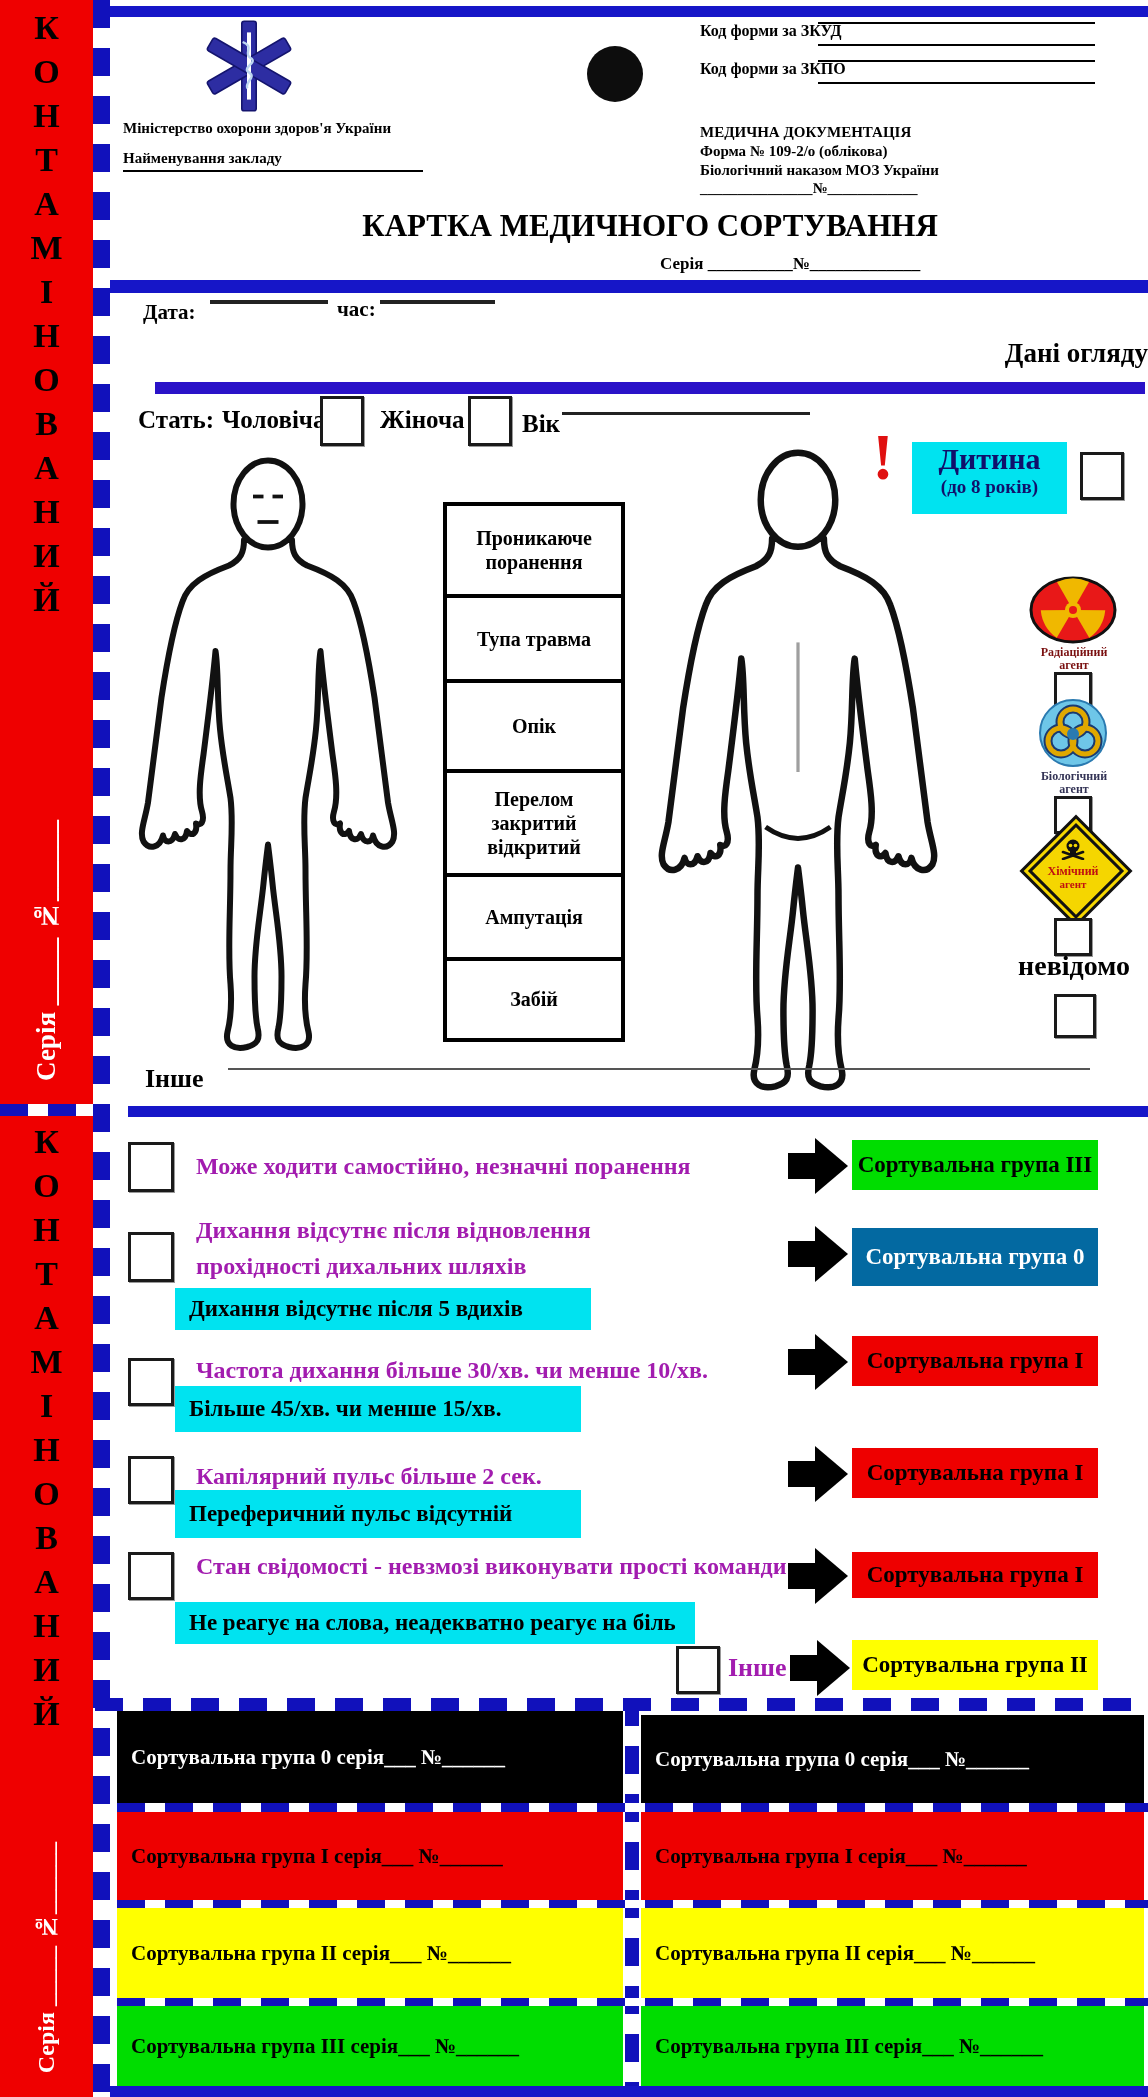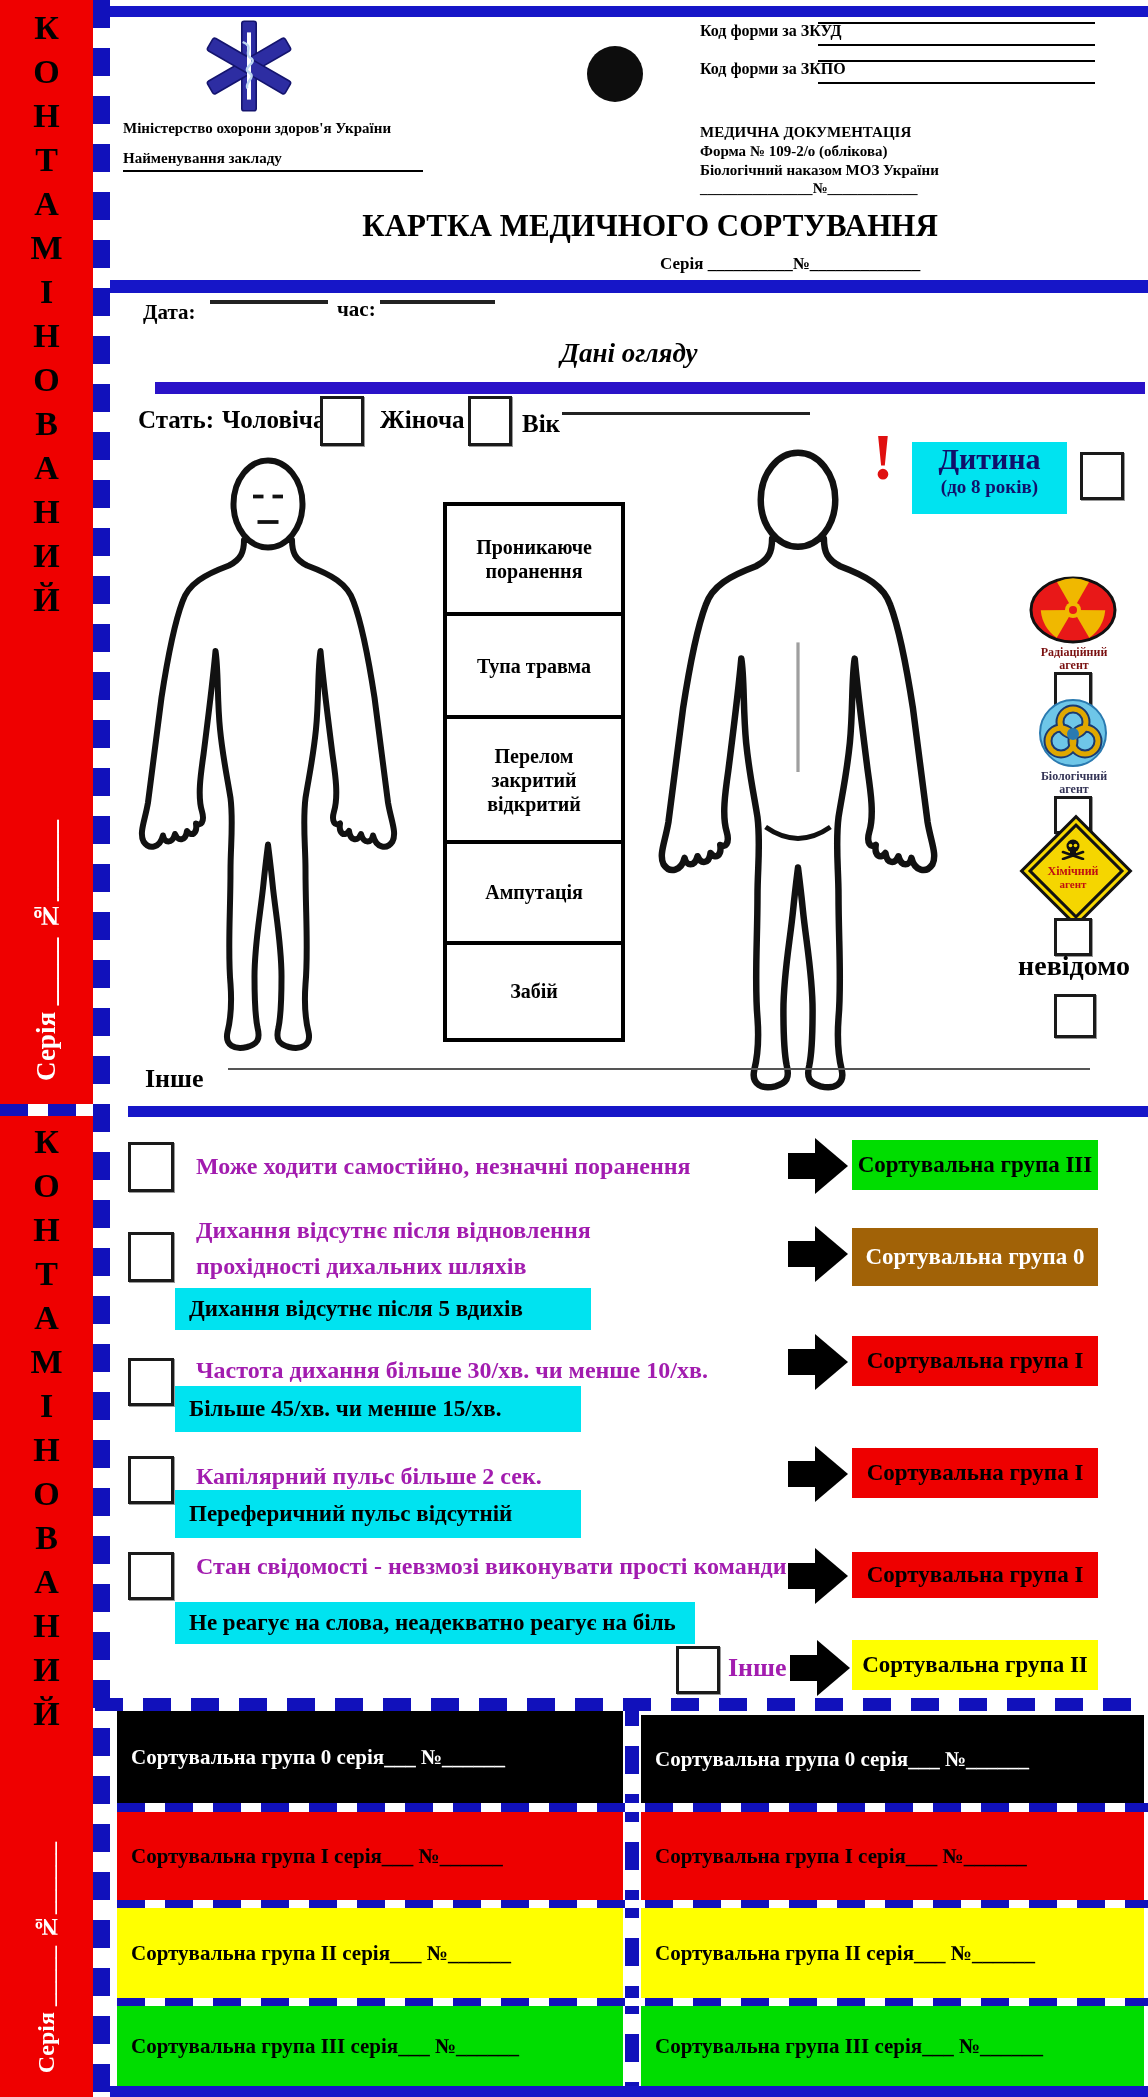--- a/index.html
+++ b/index.html
@@ -107,21 +107,21 @@
   <div class="abs b" style="left:270px;top:208px;width:760px;text-align:center;font-size:31px;">КАРТКА МЕДИЧНОГО СОРТУВАННЯ</div>
   <div class="abs b" style="left:660px;top:254px;font-size:17px;">Серія __________№_____________</div>
 
   <div class="bluebar" style="left:110px;top:280px;width:1038px;height:13px;"></div>
 
   <div class="abs b" style="left:143px;top:300px;font-size:21px;">Дата:</div>
   <div class="thickline" style="left:210px;top:300px;width:118px;"></div>
   <div class="abs b" style="left:337px;top:297px;font-size:21px;">час:</div>
   <div class="thickline" style="left:380px;top:300px;width:115px;"></div>
 
-  <div class="abs b" style="left:110px;top:338px;width:1038px;text-align:center;font-size:27px;font-style:italic;">Дані огляду</div>
+  <div class="abs b" style="left:110px;top:338px;width:1038px;text-align:right;font-size:27px;">Дані огляду</div>
   <div class="bluebar" style="left:155px;top:382px;width:990px;height:12px;background:#2a12c8;"></div>
 
   <div class="abs b" style="left:138px;top:406px;font-size:25px;">Стать:</div>
   <div class="abs b" style="left:222px;top:406px;font-size:25px;">Чоловіча</div>
   <div class="cb" style="left:320px;top:396px;width:38px;height:44px;"></div>
   <div class="abs b" style="left:380px;top:406px;font-size:25px;">Жіноча</div>
   <div class="cb" style="left:468px;top:396px;width:38px;height:44px;"></div>
   <div class="abs b" style="left:522px;top:410px;font-size:25px;">Вік</div>
   <div class="thickline" style="left:562px;top:412px;width:248px;border-bottom-width:3px;"></div>
 
@@ -143,20 +143,21 @@
   <svg class="abs" style="left:608px;top:448px;" width="380" height="648" viewBox="0 0 200 400">
     <path fill="#fff" stroke="#111" stroke-width="4" stroke-linejoin="round" d="M84,56 C84,64 82,69 74,73 C58,79 47,85 43,97 C37,113 33,135 29,161 C26,183 23,207 20,231 C18,243 14,251 17,257 C21,263 28,261 30,253 C31,258 36,259 38,252 C40,257 45,257 46,250 C49,254 53,252 52,245 C55,247 58,244 56,237 C53,227 55,213 57,199 C60,175 63,152 65,130 C67,142 66,162 68,182 C70,202 73,215 75,228 C77,244 75,260 75,276 C75,304 73,330 75,352 C76,366 75,376 73,384 C71,393 78,396 86,394 C93,392 95,389 93,381 C91,371 91,359 91,347 C91,325 95,305 97,285 C98,275 99,267 100,259 C101,267 102,275 103,285 C105,305 109,325 109,347 C109,359 109,371 107,381 C105,389 107,392 114,394 C122,396 129,393 127,384 C125,376 124,366 125,352 C127,330 125,304 125,276 C125,260 123,244 125,228 C127,215 130,202 132,182 C134,162 133,142 135,130 C137,152 140,175 143,199 C145,213 147,227 144,237 C142,244 145,247 148,245 C147,252 151,254 154,250 C155,257 160,257 162,252 C164,259 169,258 170,253 C172,261 179,263 183,257 C186,251 182,243 180,231 C177,207 174,183 171,161 C167,135 163,113 157,97 C153,85 142,79 126,73 C118,69 116,64 116,56 Z"></path>
     <ellipse cx="100" cy="32" rx="23" ry="29" fill="#fff" stroke="#111" stroke-width="4"></ellipse>
     <path d="M80,234 Q100,248 120,234" fill="none" stroke="#111" stroke-width="3"></path>
     <line x1="100" y1="120" x2="100" y2="200" stroke="#111" stroke-width="2" opacity="0.4"></line>
   </svg>
 
   <div class="abs" style="left:443px;top:506px;width:182px;height:536px;display:flex;flex-direction:column;">
     <div class="injury-cell" style="flex:80;">Проникаюче поранення</div>
     <div class="injury-cell" style="flex:74;">Тупа травма</div>
+    <div class="injury-cell" style="flex:78;">Опік</div>
     <div class="injury-cell" style="flex:92;">Перелом закритий відкритий</div>
     <div class="injury-cell" style="flex:72;">Ампутація</div>
     <div class="injury-cell" style="flex:70;">Забій</div>
   </div>
 
   <svg class="abs" style="left:1028px;top:576px;" width="90" height="68" viewBox="0 0 90 68">
     <ellipse cx="45" cy="34" rx="42" ry="32" fill="#e81818" stroke="#111" stroke-width="3"></ellipse>
     <g fill="#f0b800">
       <path d="M45,34 L29,6 A33,27 0 0 1 61,6 Z"></path>
       <path d="M45,34 L29,6 A33,27 0 0 1 61,6 Z" transform="rotate(120 45 34)"></path>
@@ -213,21 +214,21 @@
 
   <div class="cb" style="left:128px;top:1142px;width:40px;height:44px;"></div>
   <div class="crit" style="left:196px;top:1148px;width:600px;">Може ходити самостійно, незначні поранення</div>
   <div class="arrow" style="left:788px;top:1138px;"></div>
   <div class="badge" style="left:852px;top:1140px;height:50px;line-height:50px;background:#00dd00;color:#000;">Сортувальна група ІІІ</div>
 
   <div class="crit" style="left:196px;top:1212px;width:490px;">Дихання відсутнє після відновлення прохідності дихальних шляхів</div>
   <div class="cb" style="left:128px;top:1232px;width:40px;height:44px;"></div>
   <div class="hl" style="left:175px;top:1288px;width:402px;height:42px;text-align:center;">Дихання відсутнє після 5 вдихів</div>
   <div class="arrow" style="left:788px;top:1226px;"></div>
-  <div class="badge" style="left:852px;top:1228px;height:58px;line-height:58px;background:#a16207;color:#fff;">Сортувальна група 0</div>
+  <div class="badge" style="left:852px;top:1228px;height:58px;line-height:58px;background:#0369a1;color:#fff;">Сортувальна група 0</div>
 
   <div class="cb" style="left:128px;top:1358px;width:40px;height:42px;"></div>
   <div class="crit" style="left:196px;top:1352px;width:650px;">Частота дихання більше 30/хв. чи менше 10/хв.</div>
   <div class="hl" style="left:175px;top:1386px;width:392px;height:46px;">Більше 45/хв. чи менше 15/хв.</div>
   <div class="arrow" style="left:788px;top:1334px;"></div>
   <div class="badge" style="left:852px;top:1336px;height:50px;line-height:50px;background:#ee0000;color:#000;">Сортувальна група І</div>
 
   <div class="cb" style="left:128px;top:1456px;width:40px;height:42px;"></div>
   <div class="crit" style="left:196px;top:1458px;width:650px;">Капілярний пульс більше 2 сек.</div>
   <div class="hl" style="left:175px;top:1490px;width:392px;height:48px;">Переферичний пульс відсутній</div>

